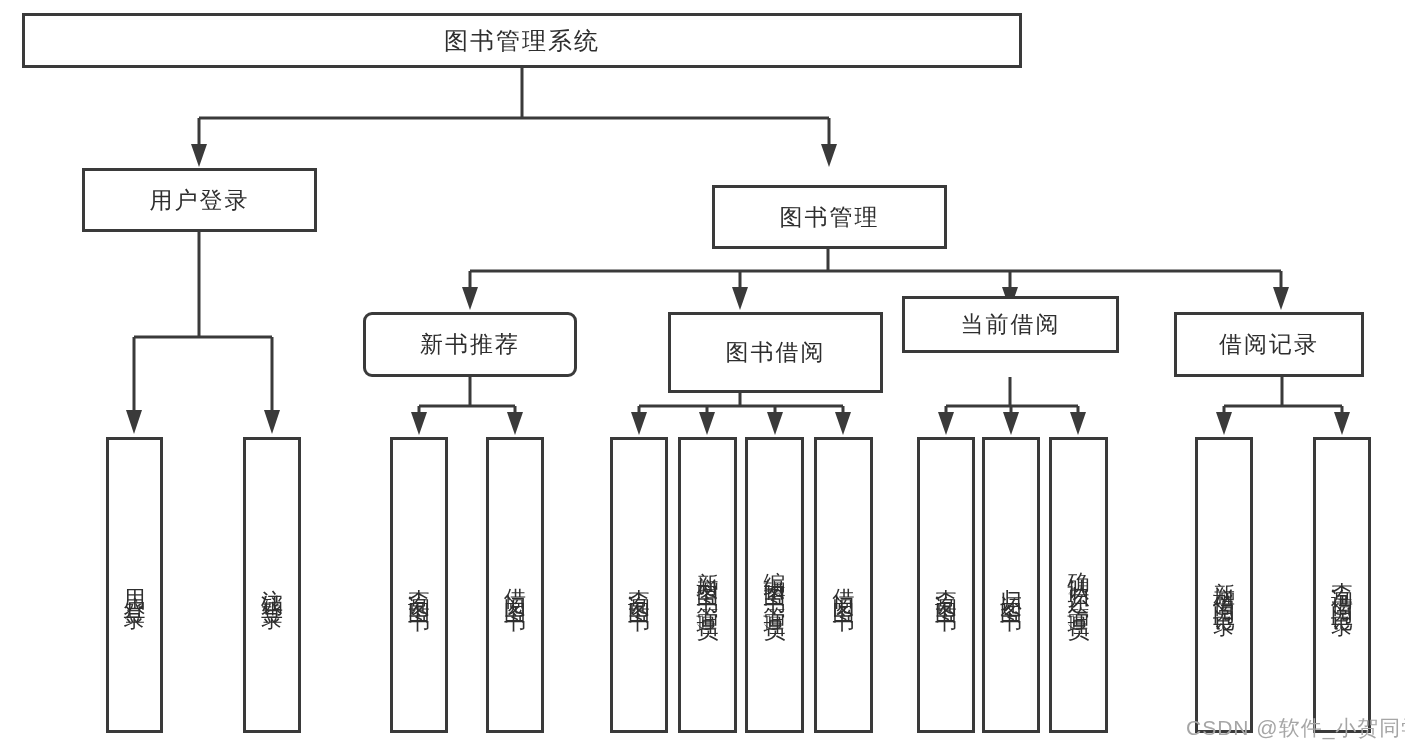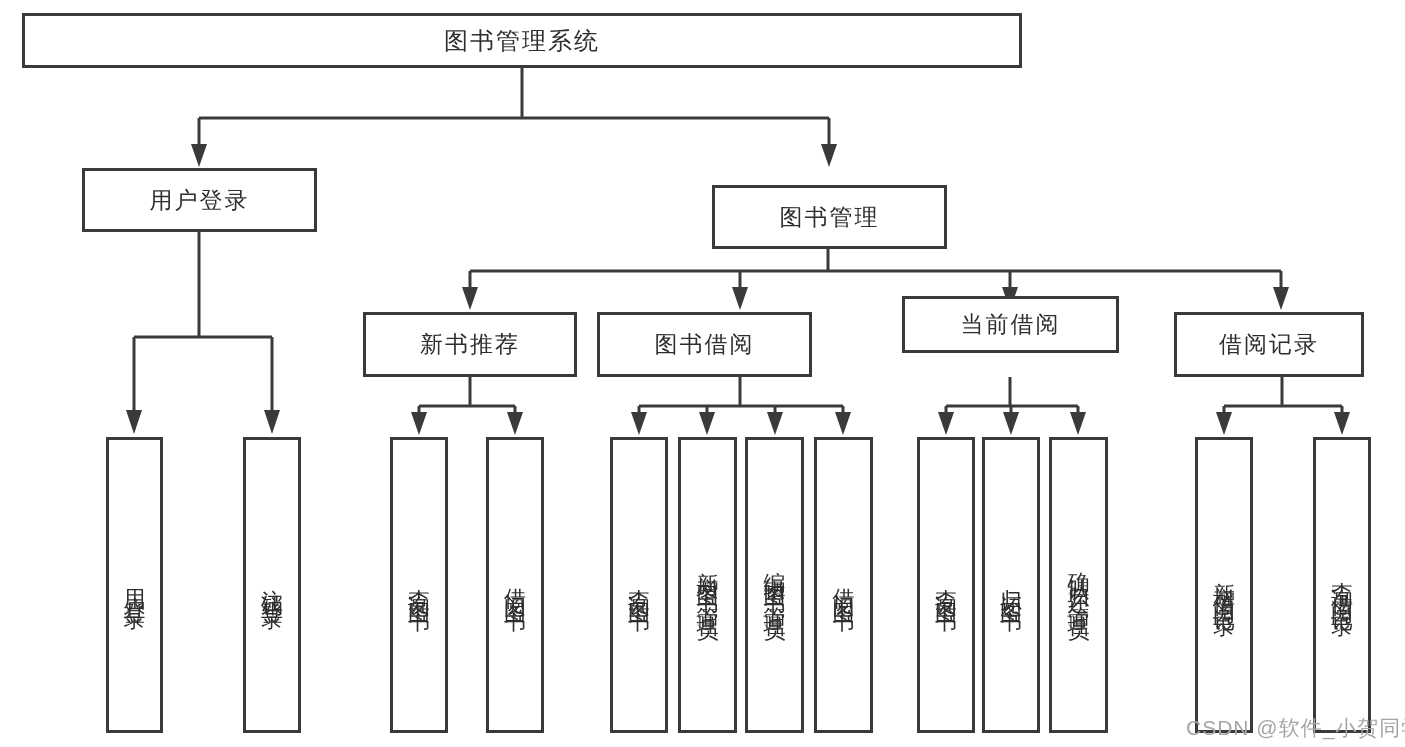--- a/index.html
+++ b/index.html
@@ -102,22 +102,22 @@
       <polygon points="1216,412 1232,412 1224,435"></polygon>
       <polygon points="1334,412 1350,412 1342,435"></polygon>
     </g>
   </svg>
 
   <div class="node root" style="left:22px; top:13px; width:1000px; height:55px;">图书管理系统</div>
 
   <div class="node" style="left:82px; top:168px; width:235px; height:64px;">用户登录</div>
   <div class="node" style="left:712px; top:169px; width:235px; height:64px;margin-top:16px;">图书管理</div>
 
-  <div class="node" style="left:363px; top:312px; width:214px; height:65px;">新书推荐</div>
-  <div class="node" style="left:597px; top:312px; width:215px; height:65px;font-family:Liberation Serif, serif;">图书借阅</div>
+  <div class="node" style="left:363px; top:312px; width:214px; height:65px;border-radius:9px;">新书推荐</div>
+  <div class="node" style="left:668px; top:312px; width:215px; height:81px;font-family:Liberation Serif, serif;">图书借阅</div>
   <div class="node" style="left:902px; top:296px; width:217px; height:57px;">当前借阅</div>
   <div class="node" style="left:1174px; top:312px; width:190px; height:65px;">借阅记录</div>
 
   <div class="leaf" style="left:106px; top:437px; width:57px; height:296px;">
     <span>用户登录</span>
   </div>
   <div class="leaf" style="left:243px; top:437px; width:58px; height:296px;">
     <span>注销登录</span>
   </div>
 

